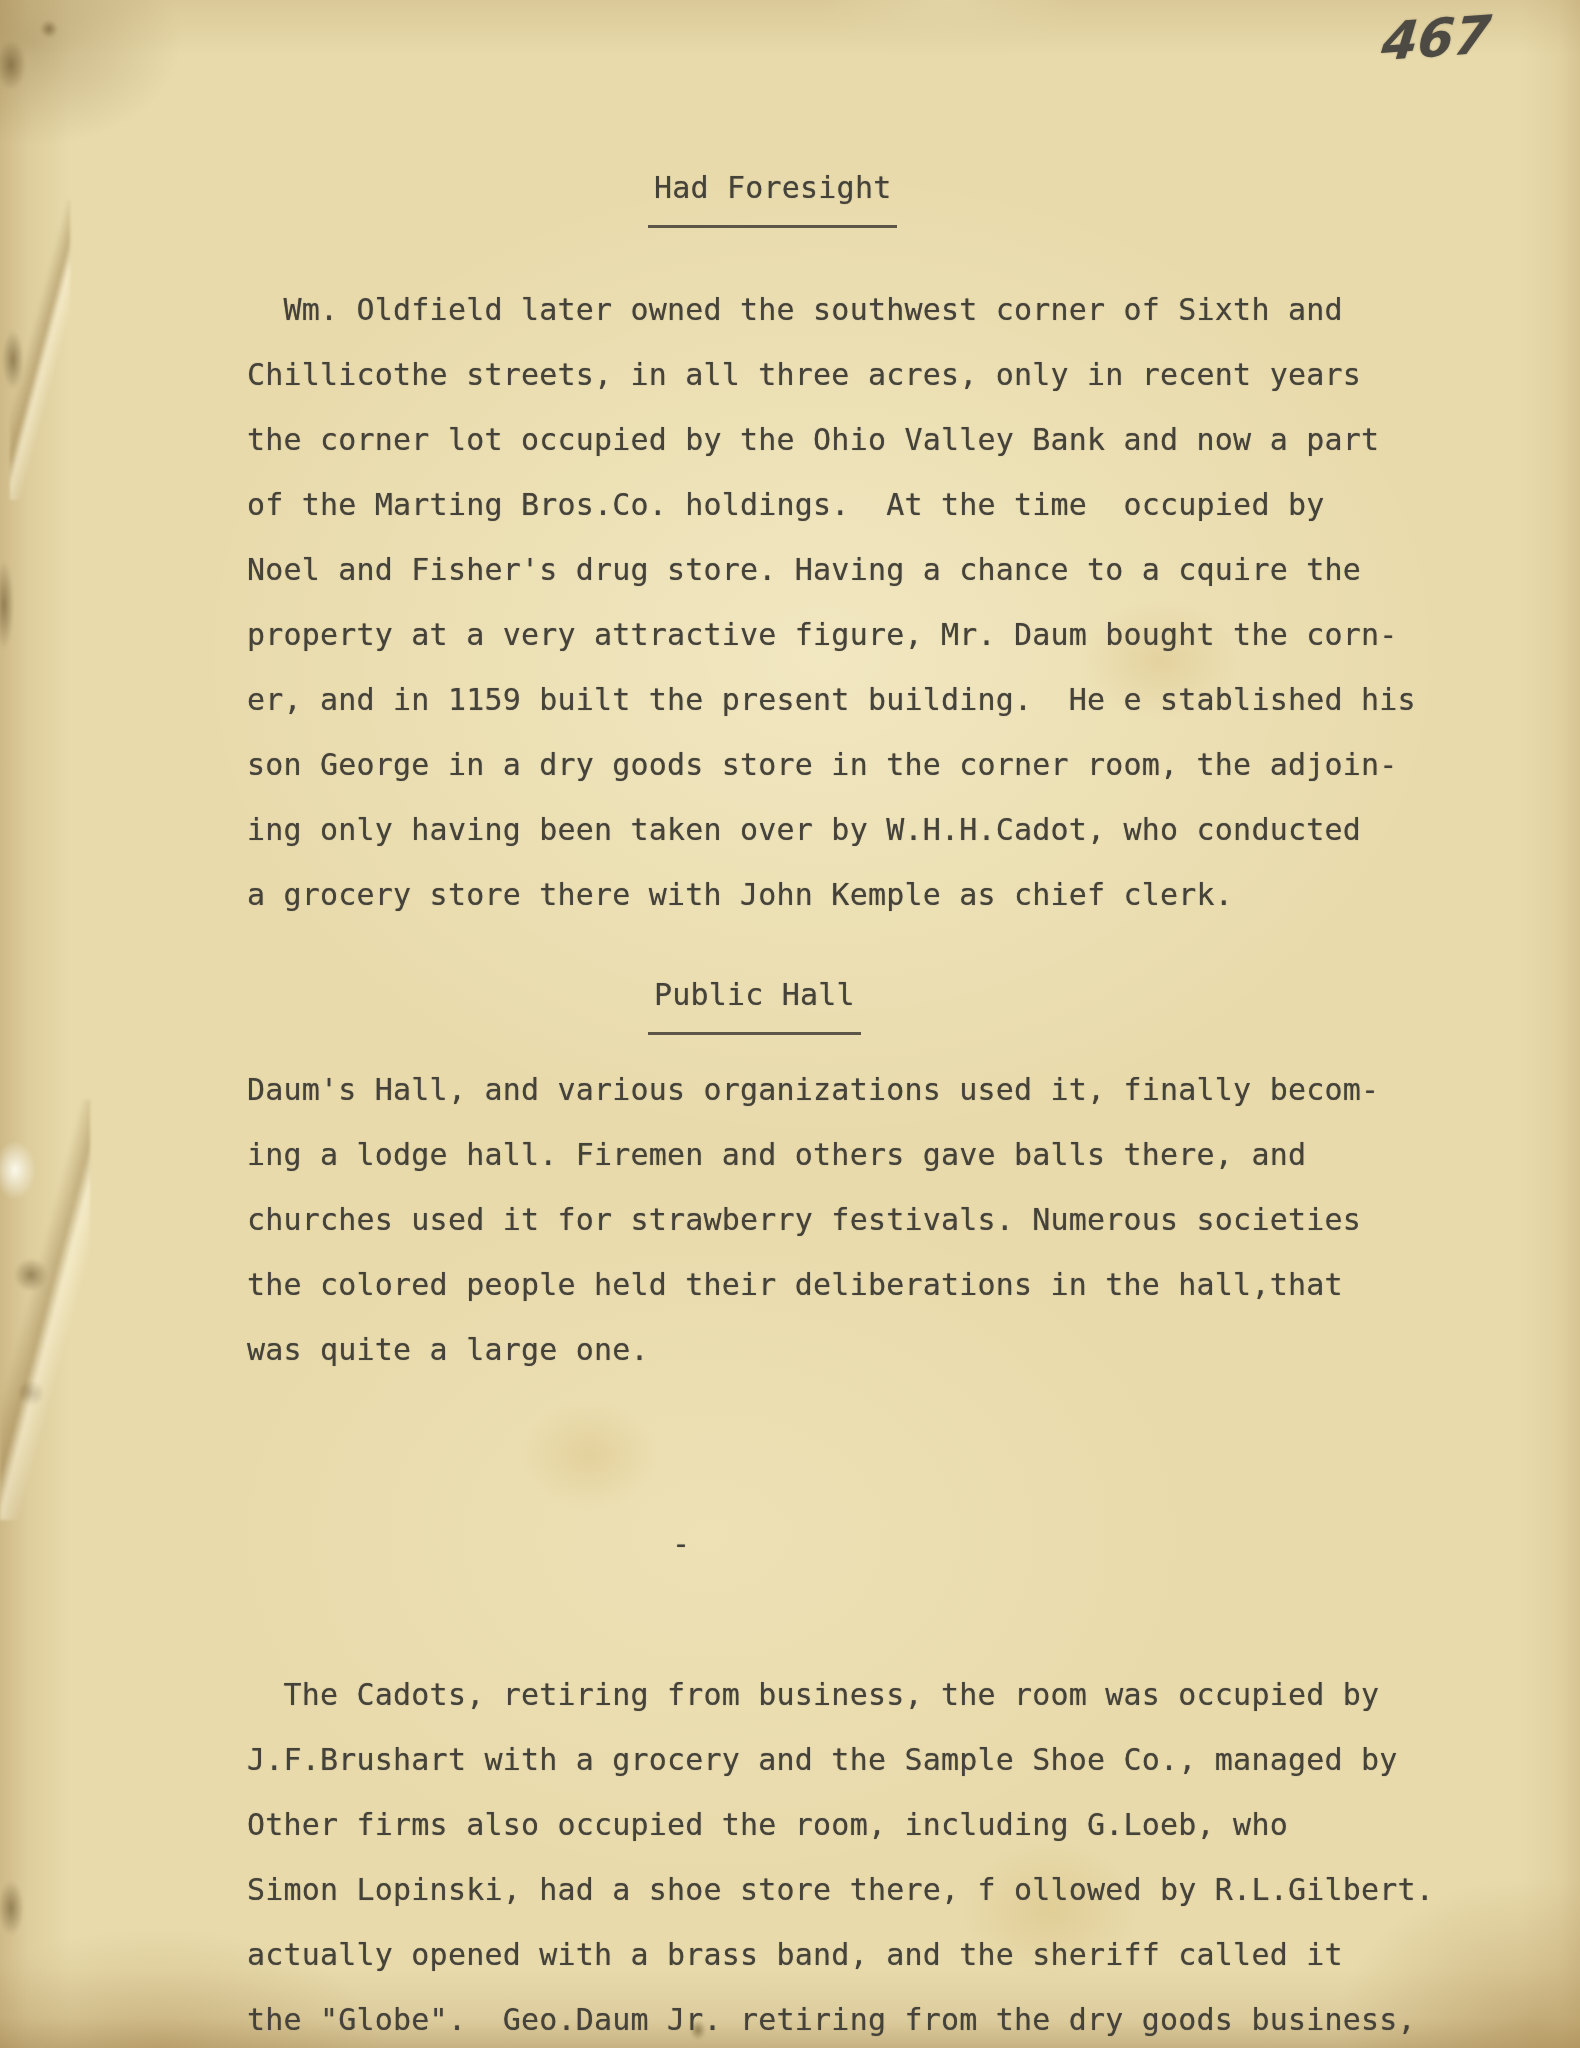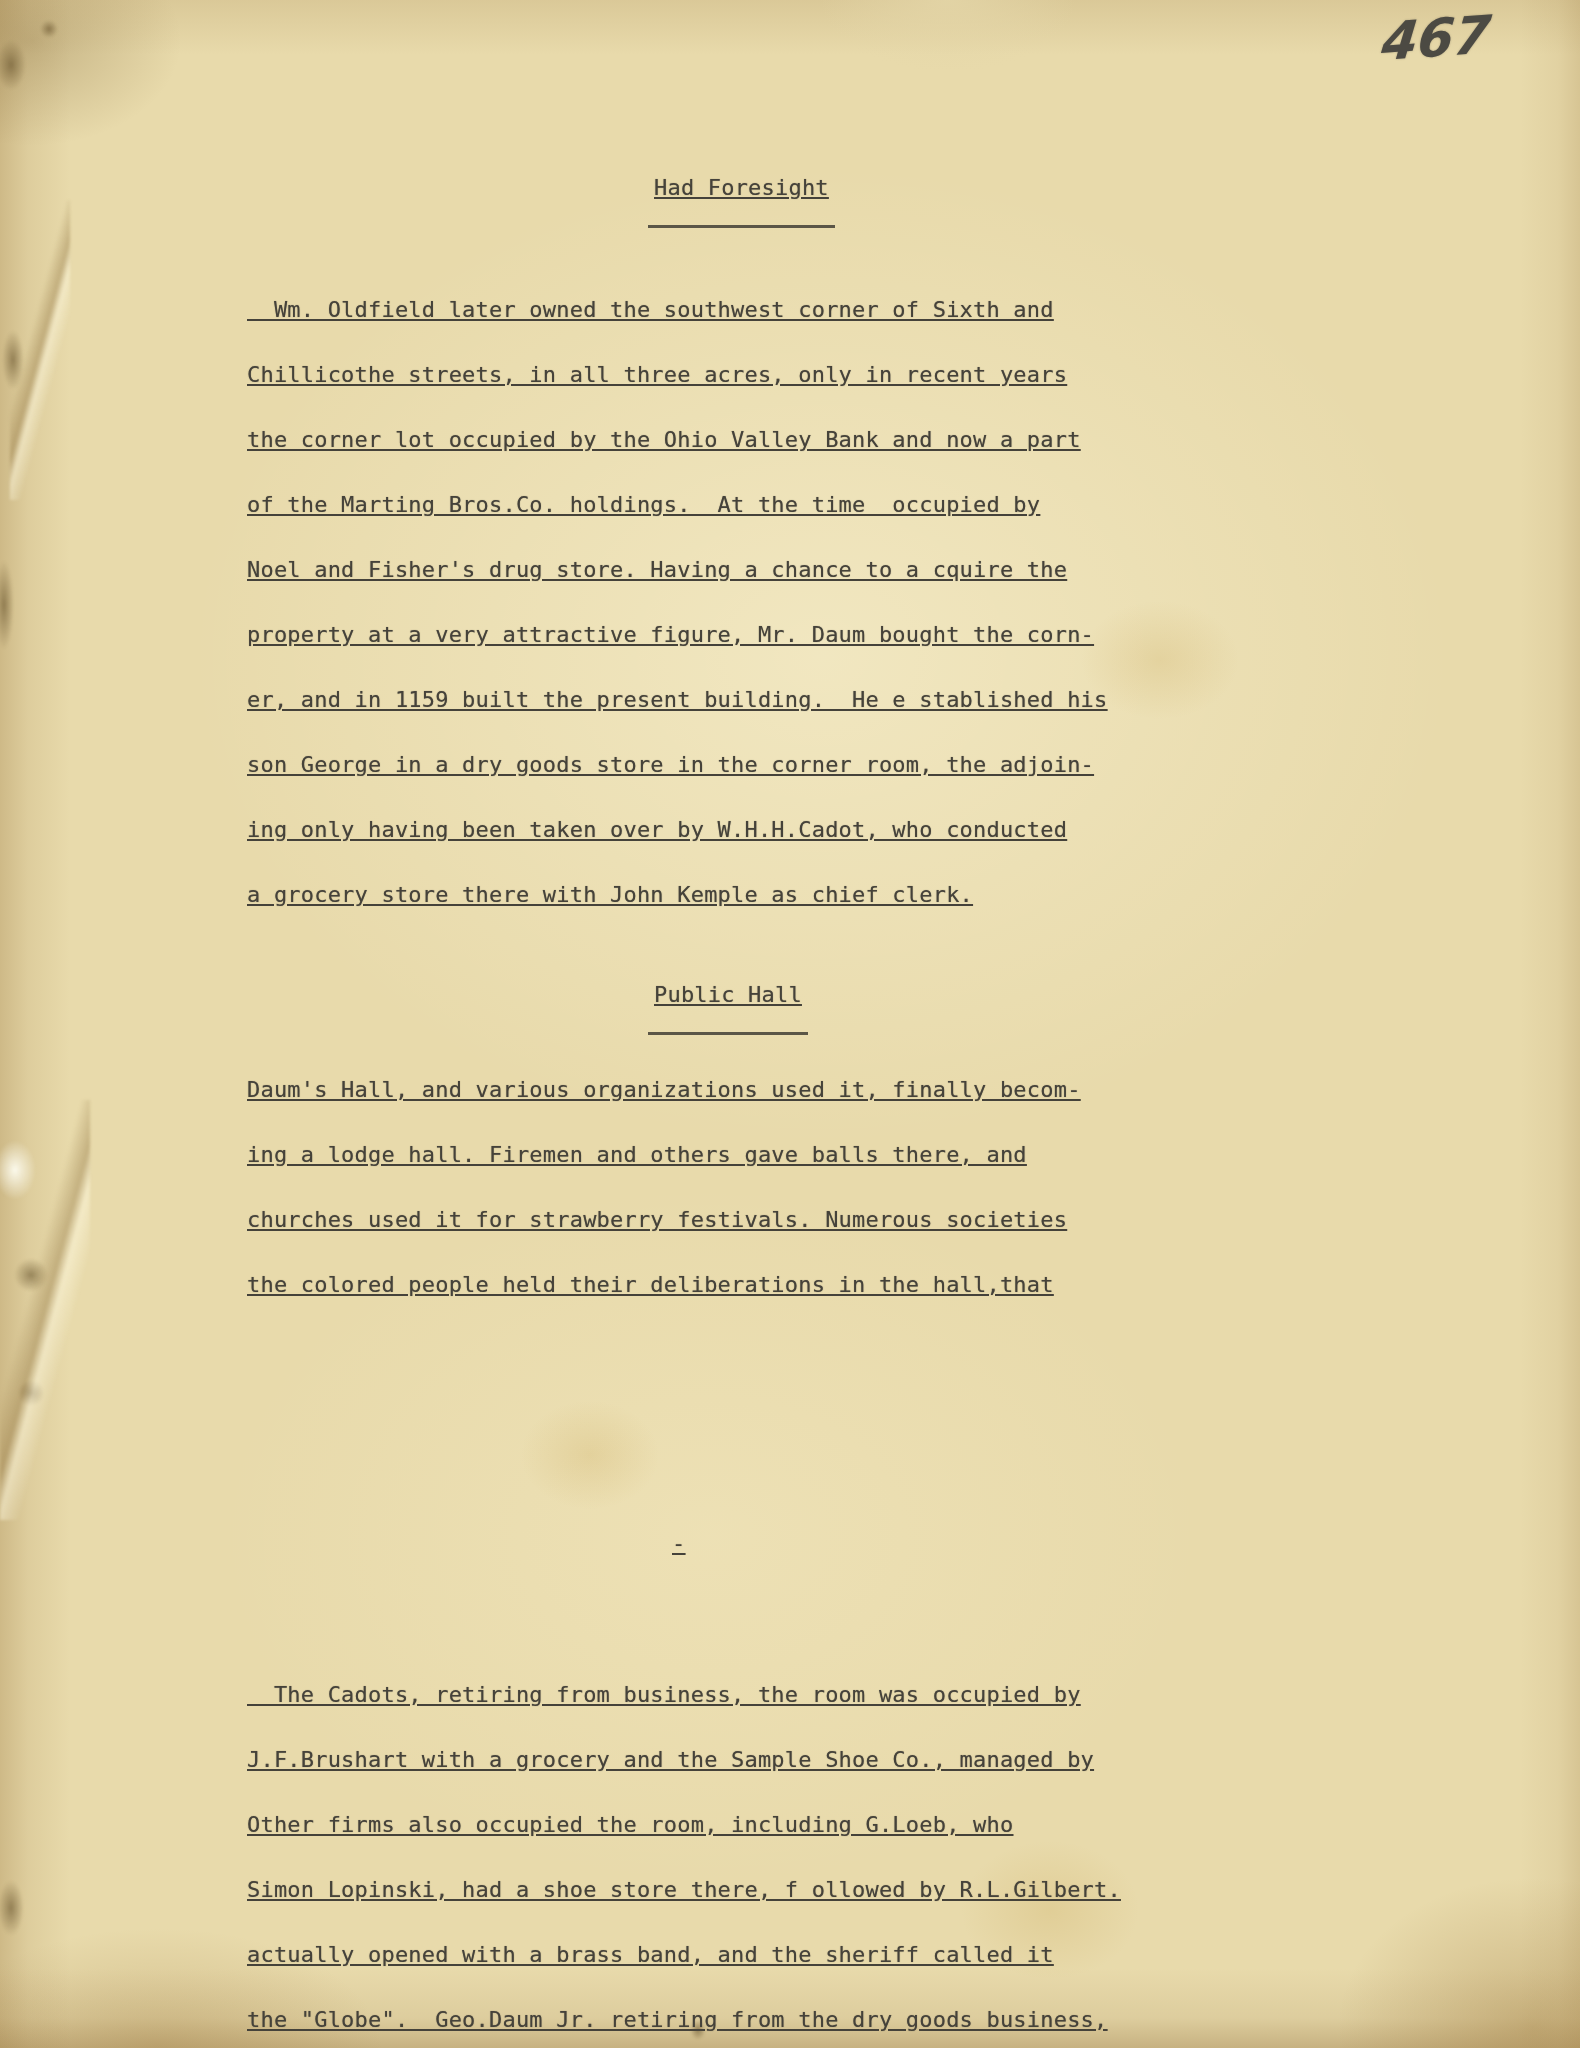--- a/index.html
+++ b/index.html
@@ -23,26 +23,25 @@
       linear-gradient(to right, rgba(146,110,52,0.30) 0px, rgba(146,110,52,0.12) 28px, rgba(146,110,52,0) 70px),
       linear-gradient(to left, rgba(146,110,52,0.20) 0px, rgba(146,110,52,0.08) 22px, rgba(146,110,52,0) 60px),
       linear-gradient(to top, rgba(128,92,40,0.32) 0px, rgba(128,92,40,0.10) 30px, rgba(128,92,40,0) 80px),
       linear-gradient(to bottom, rgba(146,110,52,0.16) 0px, rgba(146,110,52,0) 55px);
     font-family: "DejaVu Sans Mono", "Liberation Mono", monospace;
     color: #45423a;
   }
   
   .typed {
     position: absolute;
-    font-size: 22px;
+    font-size: 30px;
     line-height: 65px;
     letter-spacing: 0.2px;
     color: #45423a;
     text-shadow: 0 0 1px rgba(62,58,50,0.55);
-    text-decoration: underline;
   }
   .para .line {
     white-space: pre;
   }
   .heading {
     border-bottom: 3px solid rgba(66,62,53,0.85);
     padding: 0 6px 5px 6px;
     white-space: pre;
   }
   .separator {
@@ -119,20 +118,21 @@
     <div class="line">a grocery store there with John Kemple as chief clerk.</div>
   </div>
 
   <div class="typed heading" style="left:648px; top:962px;">Public Hall</div>
 
   <div class="typed para" style="left:247px; top:1057px;">
     <div class="line">Daum's Hall, and various organizations used it, finally becom-</div>
     <div class="line">ing a lodge hall. Firemen and others gave balls there, and</div>
     <div class="line">churches used it for strawberry festivals. Numerous societies</div>
     <div class="line">the colored people held their deliberations in the hall,that</div>
+    <div class="line">was quite a large one.</div>
   </div>
 
   <div class="typed separator" style="left:672px; top:1511px;">-</div>
 
   <div class="typed para" style="left:247px; top:1662px;">
     <div class="line">  The Cadots, retiring from business, the room was occupied by</div>
     <div class="line">J.F.Brushart with a grocery and the Sample Shoe Co., managed by</div>
     <div class="line">Other firms also occupied the room, including G.Loeb, who</div>
     <div class="line">Simon Lopinski, had a shoe store there, f ollowed by R.L.Gilbert.</div>
     <div class="line">actually opened with a brass band, and the sheriff called it</div>

